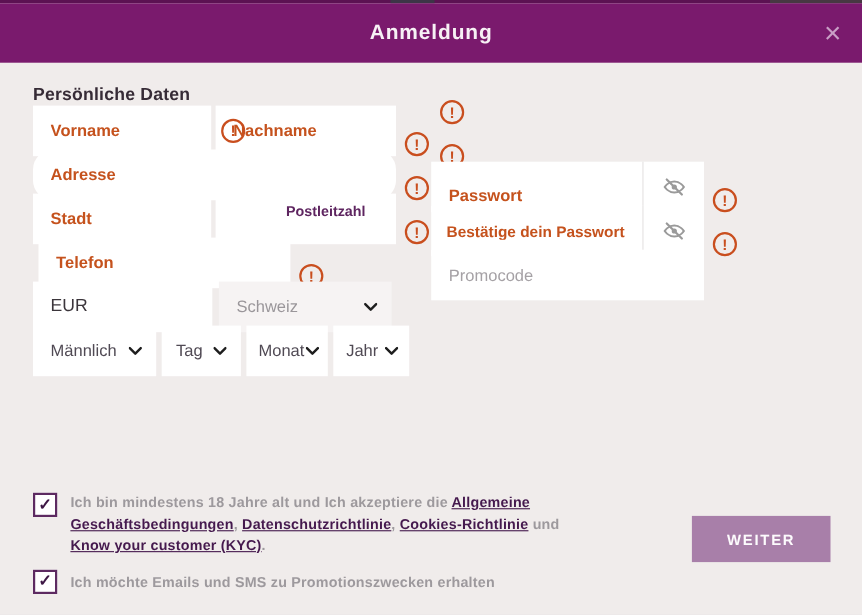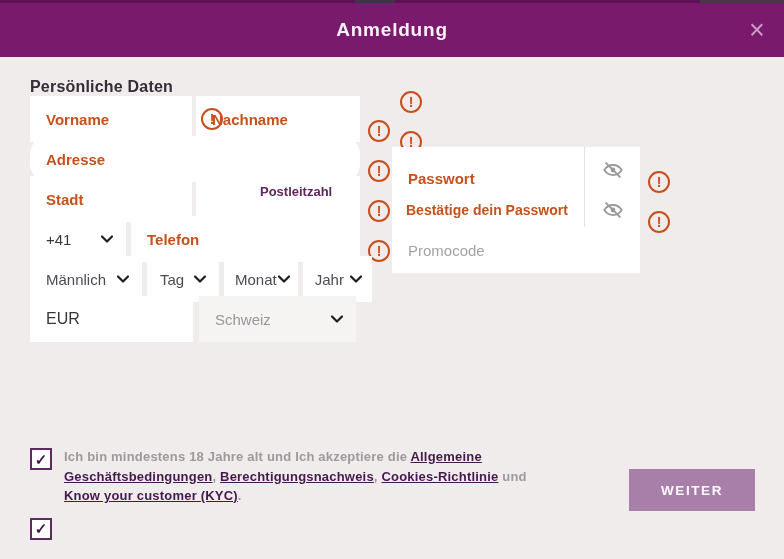--- a/index.html
+++ b/index.html
@@ -118,35 +118,42 @@
       <span class="gap4"></span>
       <div class="box float-field" style="flex:0 0 164px;">
         <span class="float-label">Postleitzahl</span>
       </div>
       <span class="warnslot">
           <span class="warn">!</span>
         </span>
     </div>
 
     <div class="row">
-      <div class="select dark" style="flex:0 0 96px;">
-        <span class="sel-label">+41</span>
-        <span class="chev">
-          <svg width="12" height="8" viewBox="0 0 12 8">
-              <polyline points="1,1.5 6,6.5 11,1.5" fill="none" stroke="#1e1e1e" stroke-width="2.2" stroke-linecap="round" stroke-linejoin="round"></polyline>
-            </svg>
-        </span>
-      </div>
       <span class="gap5"></span>
       <div class="box" style="flex:0 0 229px;">
         <input class="txt" placeholder="Telefon" style="">
       </div>
       <span class="warnslot">
           <span class="warn">!</span>
         </span>
+    </div>
+
+    <div class="row">
+      <div class="box" style="flex:0 0 163px;">
+        <input class="txt plain" readonly="" value="EUR" style="">
+      </div>
+      <span class="gap6"></span>
+      <div class="select muted" style="flex:0 0 157px;">
+        <span class="sel-label">Schweiz</span>
+        <span class="chev">
+          <svg width="12" height="8" viewBox="0 0 12 8">
+              <polyline points="1,1.5 6,6.5 11,1.5" fill="none" stroke="#1e1e1e" stroke-width="2.2" stroke-linecap="round" stroke-linejoin="round"></polyline>
+            </svg>
+        </span>
+      </div>
     </div>
 
     <div class="row">
       <div class="select" style="flex:0 0 112px;">
         <span class="sel-label">Männlich</span>
         <span class="chev">
           <svg width="12" height="8" viewBox="0 0 12 8">
               <polyline points="1,1.5 6,6.5 11,1.5" fill="none" stroke="#1e1e1e" stroke-width="2.2" stroke-linecap="round" stroke-linejoin="round"></polyline>
             </svg>
         </span>
@@ -165,35 +172,20 @@
         <span class="sel-label">Monat</span>
         <span class="chev" style="margin-left:1px;">
           <svg width="12" height="8" viewBox="0 0 12 8">
               <polyline points="1,1.5 6,6.5 11,1.5" fill="none" stroke="#1e1e1e" stroke-width="2.2" stroke-linecap="round" stroke-linejoin="round"></polyline>
             </svg>
         </span>
       </div>
       <span class="gap5"></span>
       <div class="select" style="flex:0 0 65px;padding:0 10px 0 12px;">
         <span class="sel-label">Jahr</span>
-        <span class="chev">
-          <svg width="12" height="8" viewBox="0 0 12 8">
-              <polyline points="1,1.5 6,6.5 11,1.5" fill="none" stroke="#1e1e1e" stroke-width="2.2" stroke-linecap="round" stroke-linejoin="round"></polyline>
-            </svg>
-        </span>
-      </div>
-    </div>
-
-    <div class="row">
-      <div class="box" style="flex:0 0 163px;">
-        <input class="txt plain" readonly="" value="EUR" style="">
-      </div>
-      <span class="gap6"></span>
-      <div class="select muted" style="flex:0 0 157px;">
-        <span class="sel-label">Schweiz</span>
         <span class="chev">
           <svg width="12" height="8" viewBox="0 0 12 8">
               <polyline points="1,1.5 6,6.5 11,1.5" fill="none" stroke="#1e1e1e" stroke-width="2.2" stroke-linecap="round" stroke-linejoin="round"></polyline>
             </svg>
         </span>
       </div>
     </div>
   </div>
 
   <div class="col col-right">
@@ -250,25 +242,26 @@
       </div>
     </div>
   </div>
 
   <div class="consent">
     <div class="consent-row">
       <span class="cb">
         <span>✓</span>
       </span>
       <div class="ctext">
-        <span>Ich bin mindestens 18 Jahre alt und Ich akzeptiere die </span><a>Allgemeine Geschäftsbedingungen</a><span>, </span><a>Berechtigungsnachweis</a><span>, </span><a>Cookies-Richtlinie</a><span> und </span><a>Know your customer (KYC)</a><span>.</span>
+        <span>Ich bin mindestens 18 Jahre alt und Ich akzeptiere die </span><a>Allgemeine Geschäftsbedingungen</a><span>, </span><a>Datenschutzrichtlinie</a><span>, </span><a>Cookies-Richtlinie</a><span> und </span><a>Know your customer (KYC)</a><span>.</span>
       </div>
     </div>
     <div class="consent-row">
       <span class="cb">
         <span>✓</span>
       </span>
+      <div class="ctext single">Ich möchte Emails und SMS zu Promotionszwecken erhalten</div>
     </div>
   </div>
 
   <button class="weiter">WEITER</button>
 
 </div>
 
 </body></html>

